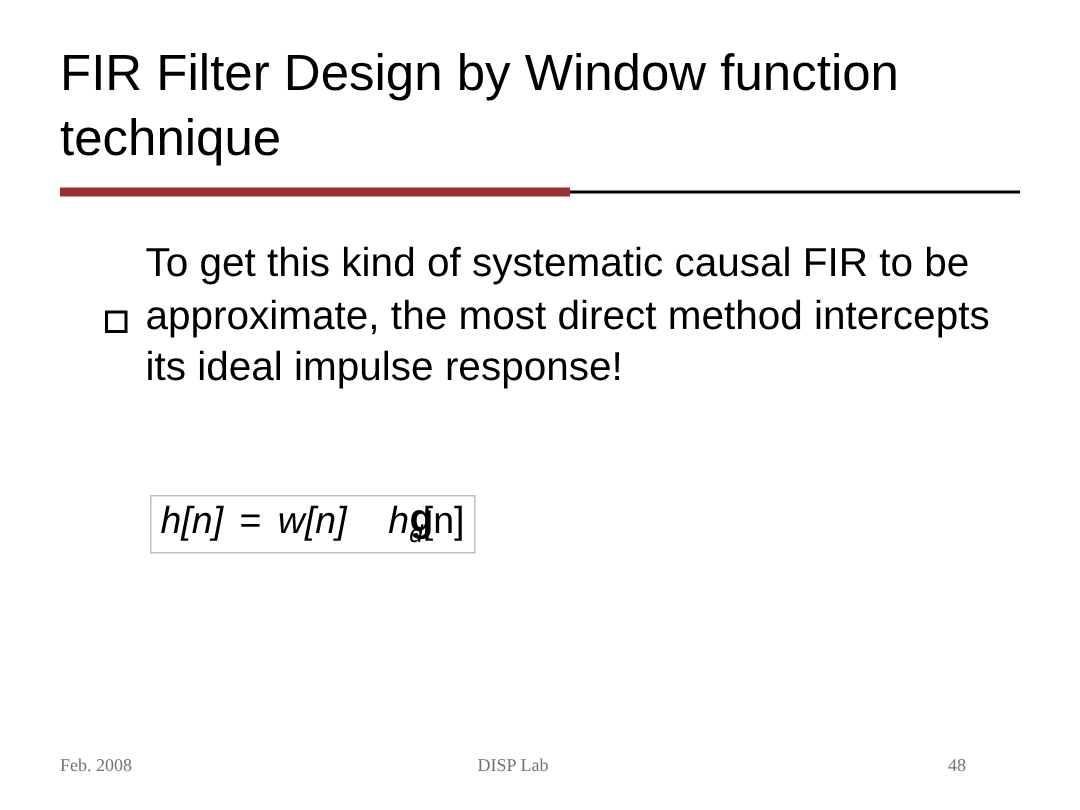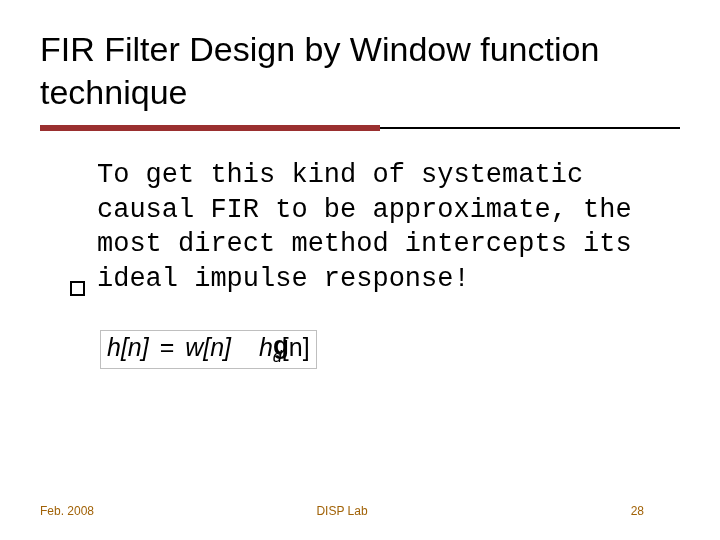--- a/index.html
+++ b/index.html
@@ -43,22 +43,21 @@
   .ul2 { width: 640px; border-top: 2px solid #000; top: -1px; }
 
   .body-block {
     position: absolute;
     left: 70px;
     top: 158px;
     width: 596px;
   }
   .bullet-row {
     display: flex;
-    align-items: flex-end;
-    font-family: Liberation Mono, monospace;
+    align-items: center;
   }
   .bullet-box {
     flex: 0 0 auto;
     width: 15px;
     height: 15px;
     border: 2px solid #000;
     margin-top: 9px;
     margin-right: 12px;
     box-sizing: border-box;
   }
@@ -95,22 +94,22 @@
   .footer {
     position: absolute;
     left: 40px;
     right: 40px;
     bottom: 22px;
     height: 20px;
   }
   .footer .fl, .footer .fc, .footer .fr {
     position: absolute;
     font-size: 12px;
-    color: #a16207;
-    font-family: Liberation Sans, sans-serif;
+    color: #737373;
+    font-family: Liberation Serif, serif;
   }
   .footer .fl { left: 0; bottom: 0; }
   .footer .fc { left: 50%; transform: translateX(-50%); bottom: 0; margin-top: 12px; }
   .footer .fr { right: 0; bottom: 0; }
 </style>
 </head>
 <body>
 
 <div class="slide">
 
@@ -136,16 +135,16 @@
     <span>w[n]</span>
     &nbsp;&nbsp;
     <span>h</span><span class="sub">d</span><span class="rm">[n]</span>
   </div>
   <div class="dotg">g</div>
 
 
   <div class="footer">
     <div class="fl">Feb. 2008</div>
     <div class="fc">DISP Lab</div>
-    <div class="fr">28</div>
+    <div class="fr">48</div>
   </div>
 
 </div>
 
 </body></html>

